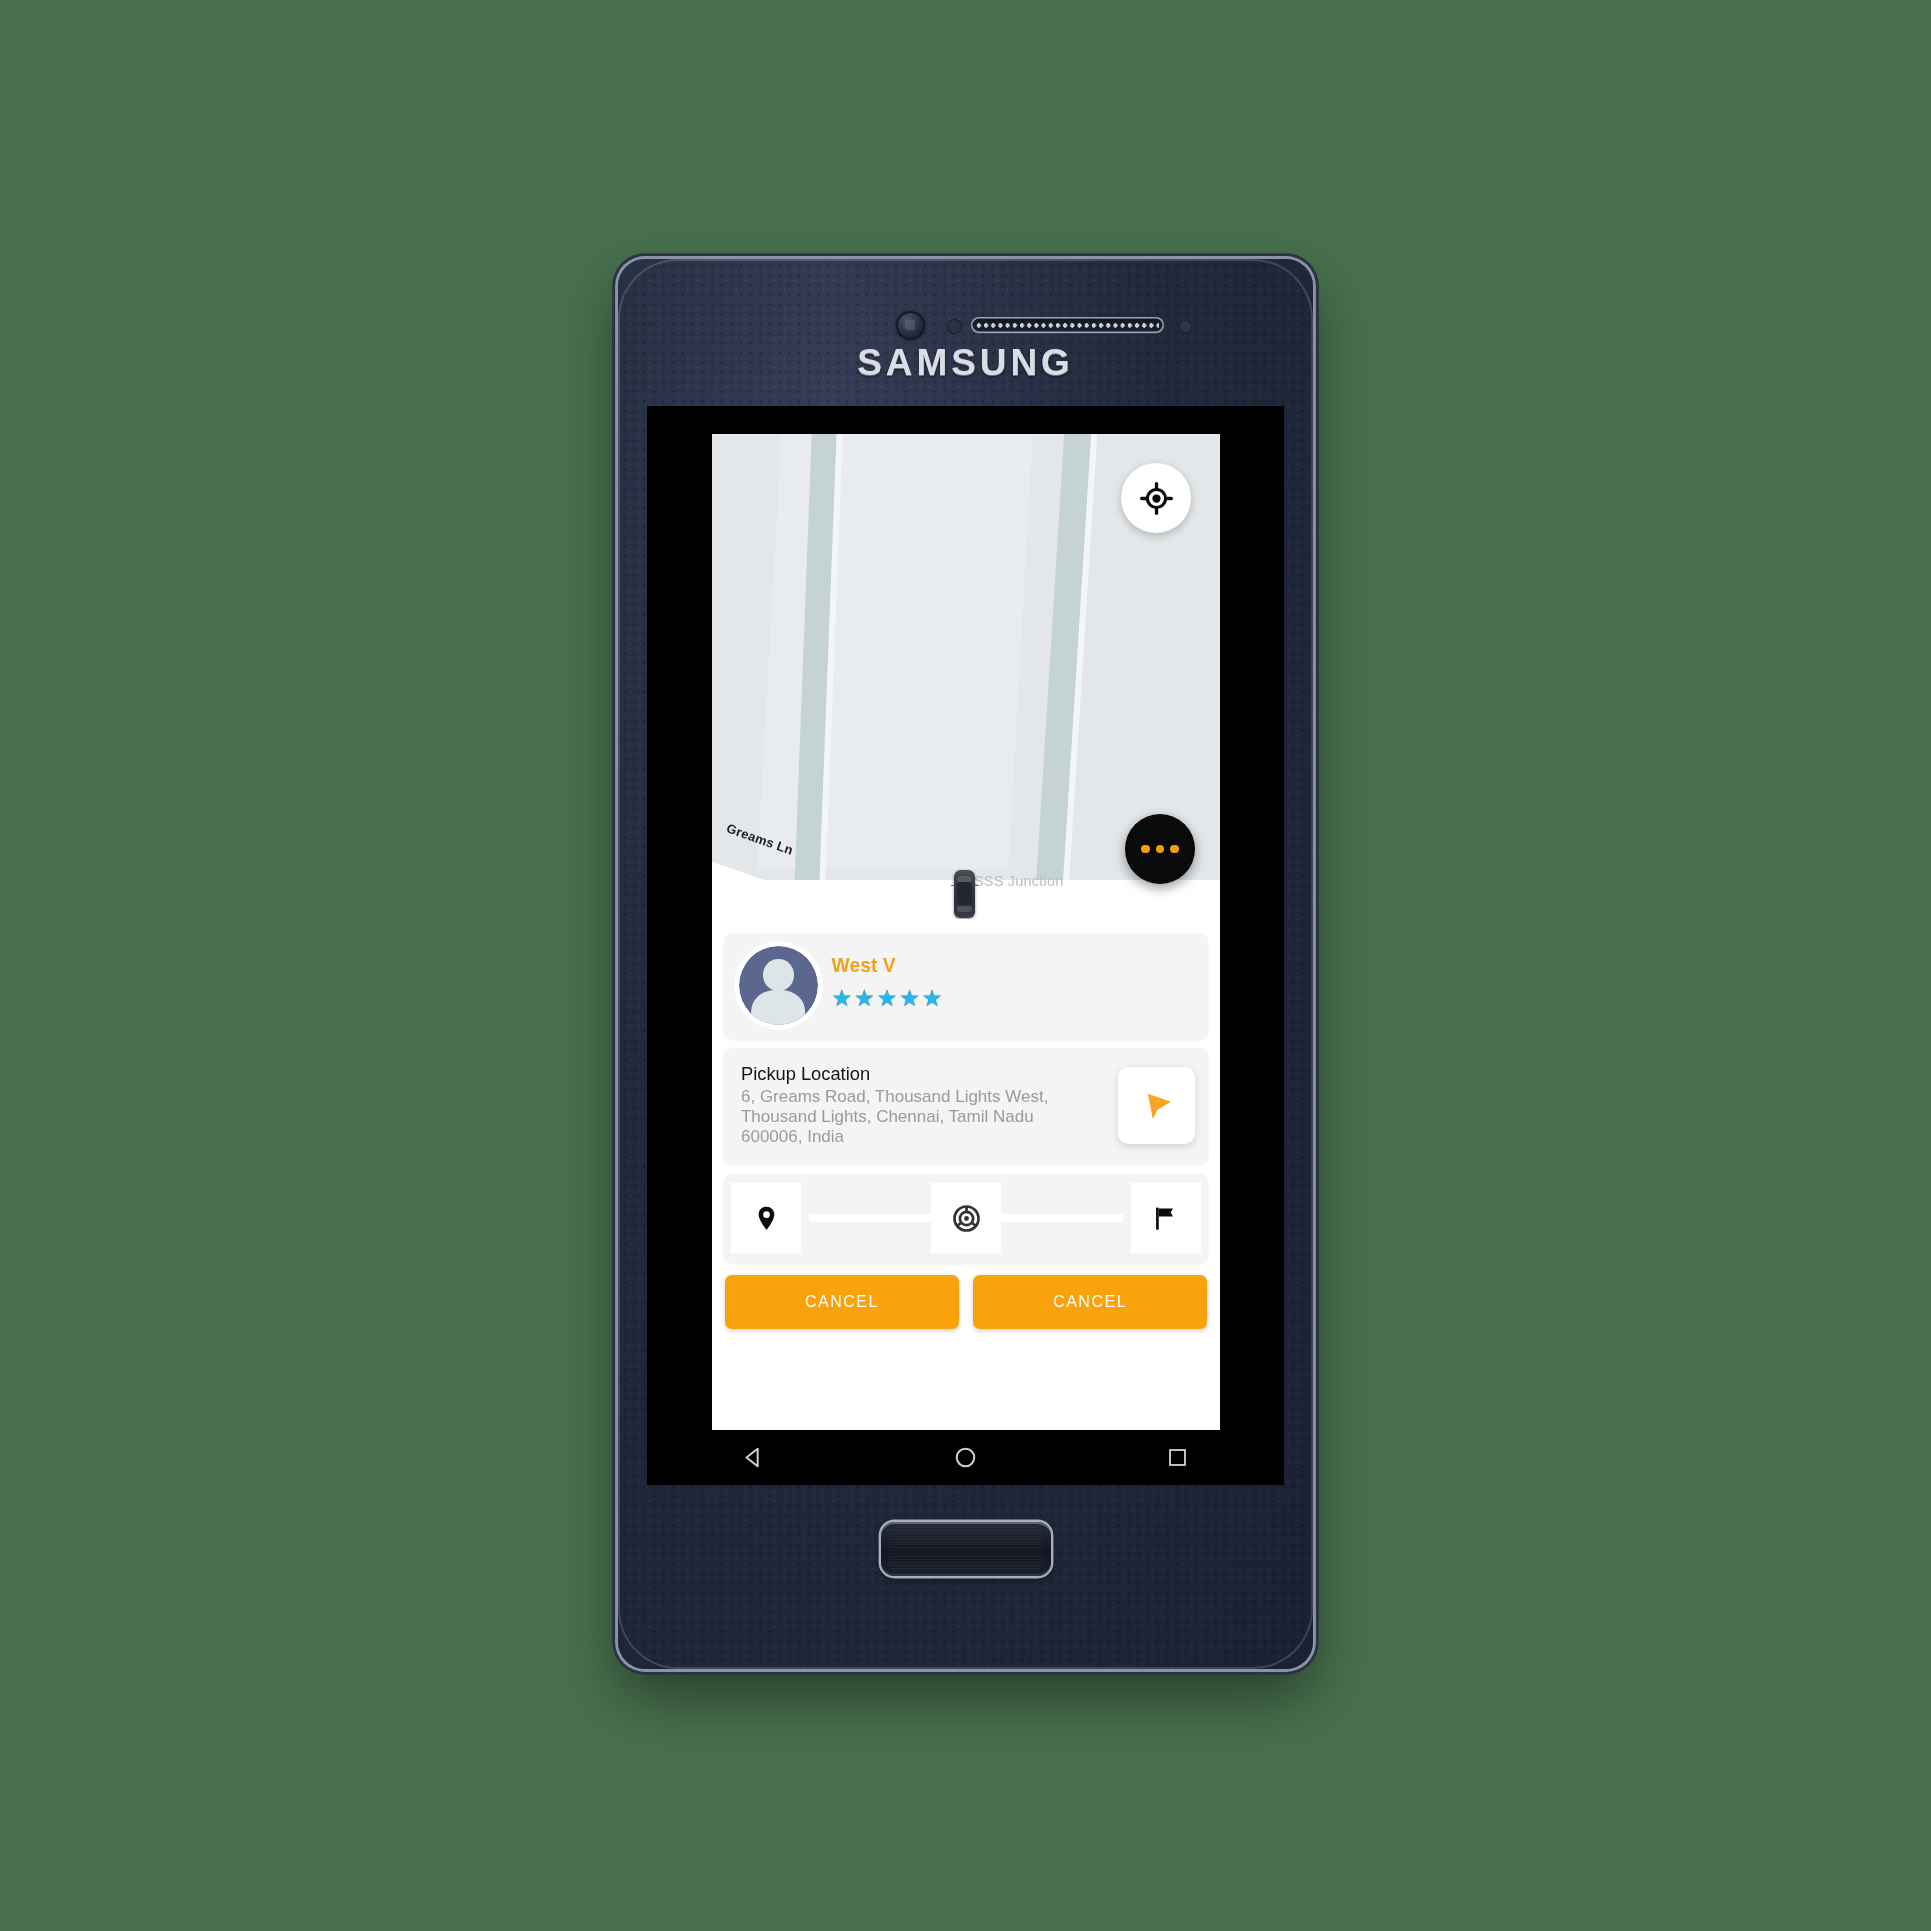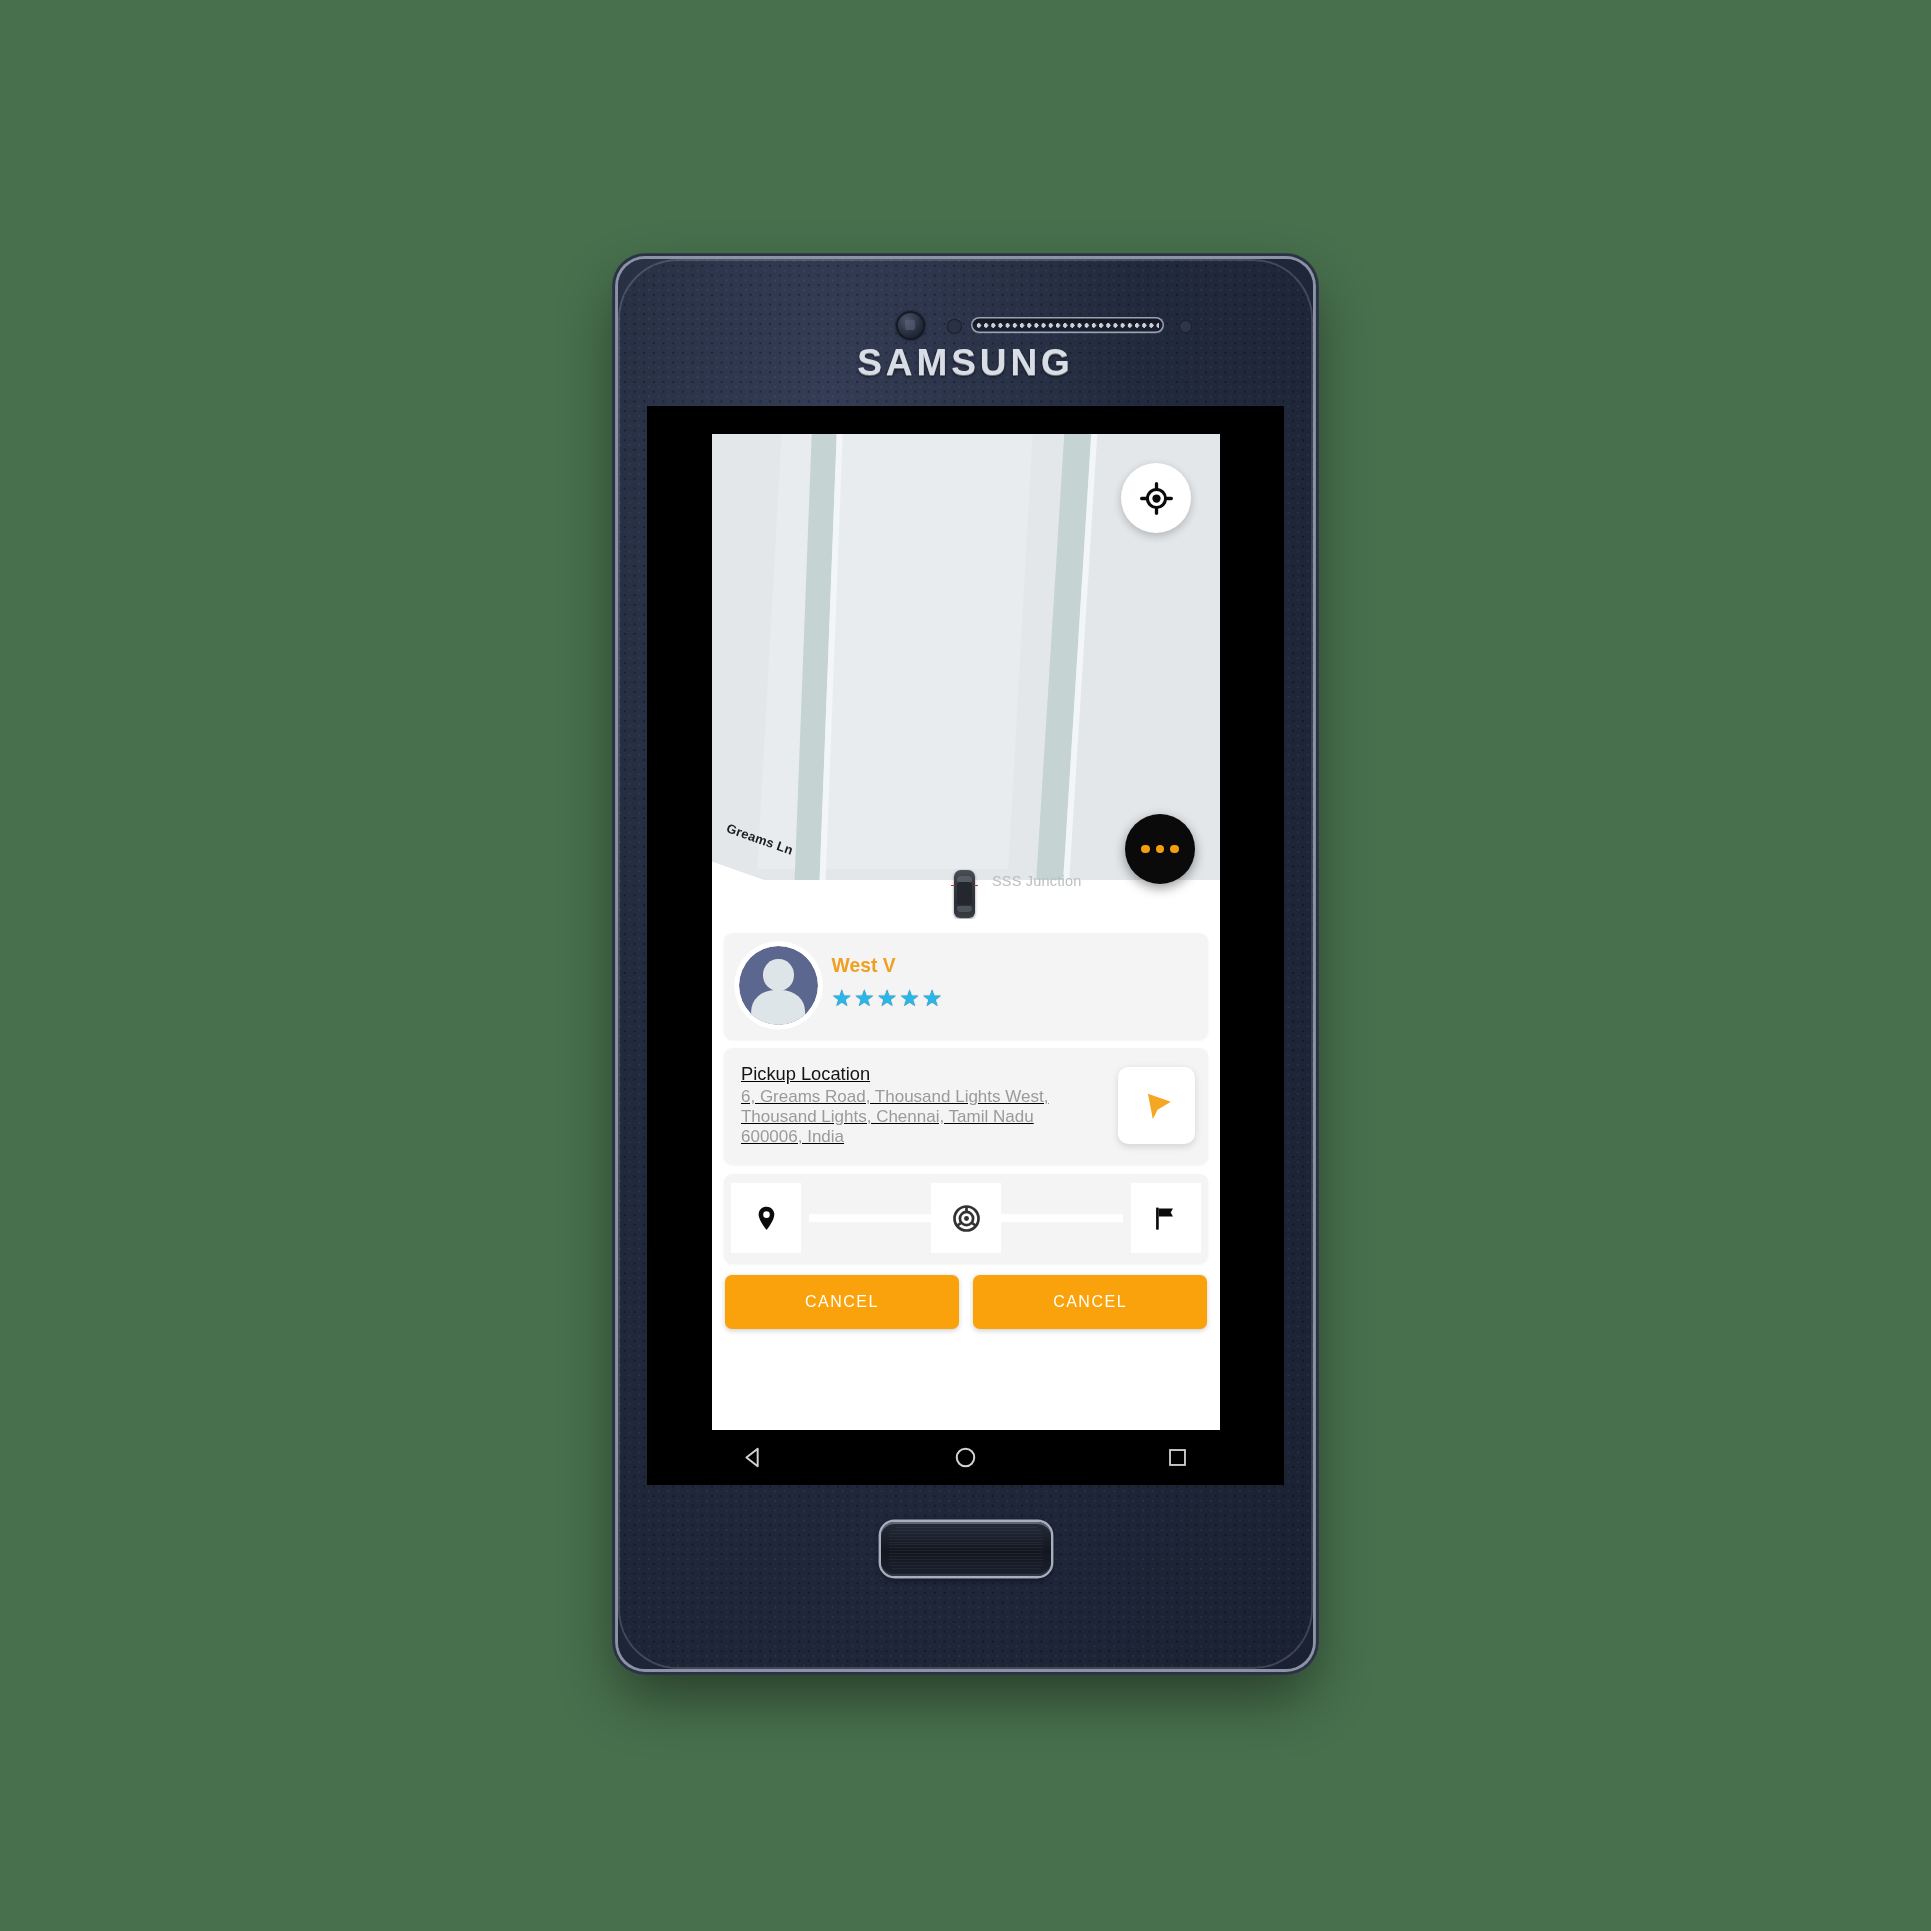--- a/index.html
+++ b/index.html
@@ -177,21 +177,21 @@
     font-size: 13px; font-weight: 600; color: #1e1e1e;
     letter-spacing: 0.2px;
     white-space: nowrap;
   }
   
   .cross-street {
     position: absolute; left: 0; bottom: 0; width: 508px; height: 39px;
     background: #ffffff;
   }
   .junction-label {
-    position: absolute; left: 280px; top: 439px;
+    position: absolute; left: 262px; top: 439px;
     font-size: 14.5px; color: #b9bfc2; letter-spacing: 0.2px;
     white-space: nowrap;
   }
 
   
   .car {
     position: absolute; left: 242px; top: 436px;
     width: 21px; height: 48px;
   }
   .car-body {
@@ -294,21 +294,20 @@
     color: #29b6e8;
     letter-spacing: 0;
   }
   .stars span { display:inline-block; text-shadow: 0 0 1px #1b4f6d; }
 
   .pickup-card {
     position: relative;
     margin-top: 9.7px;
     padding: 15.4px 116px 17.4px 17.4px;
     min-height: 114px;
-    text-decoration: underline;
   }
   .pickup-title {
     font-size: 18.3px; color: #141414; font-weight: 500; line-height: 1.1;
   }
   .pickup-address {
     margin-top: 3px;
     font-size: 17px; color: #9a9a9a; line-height: 1.18;
   }
   .nav-btn {
     position: absolute; right: 13.5px; top: 19.3px;

